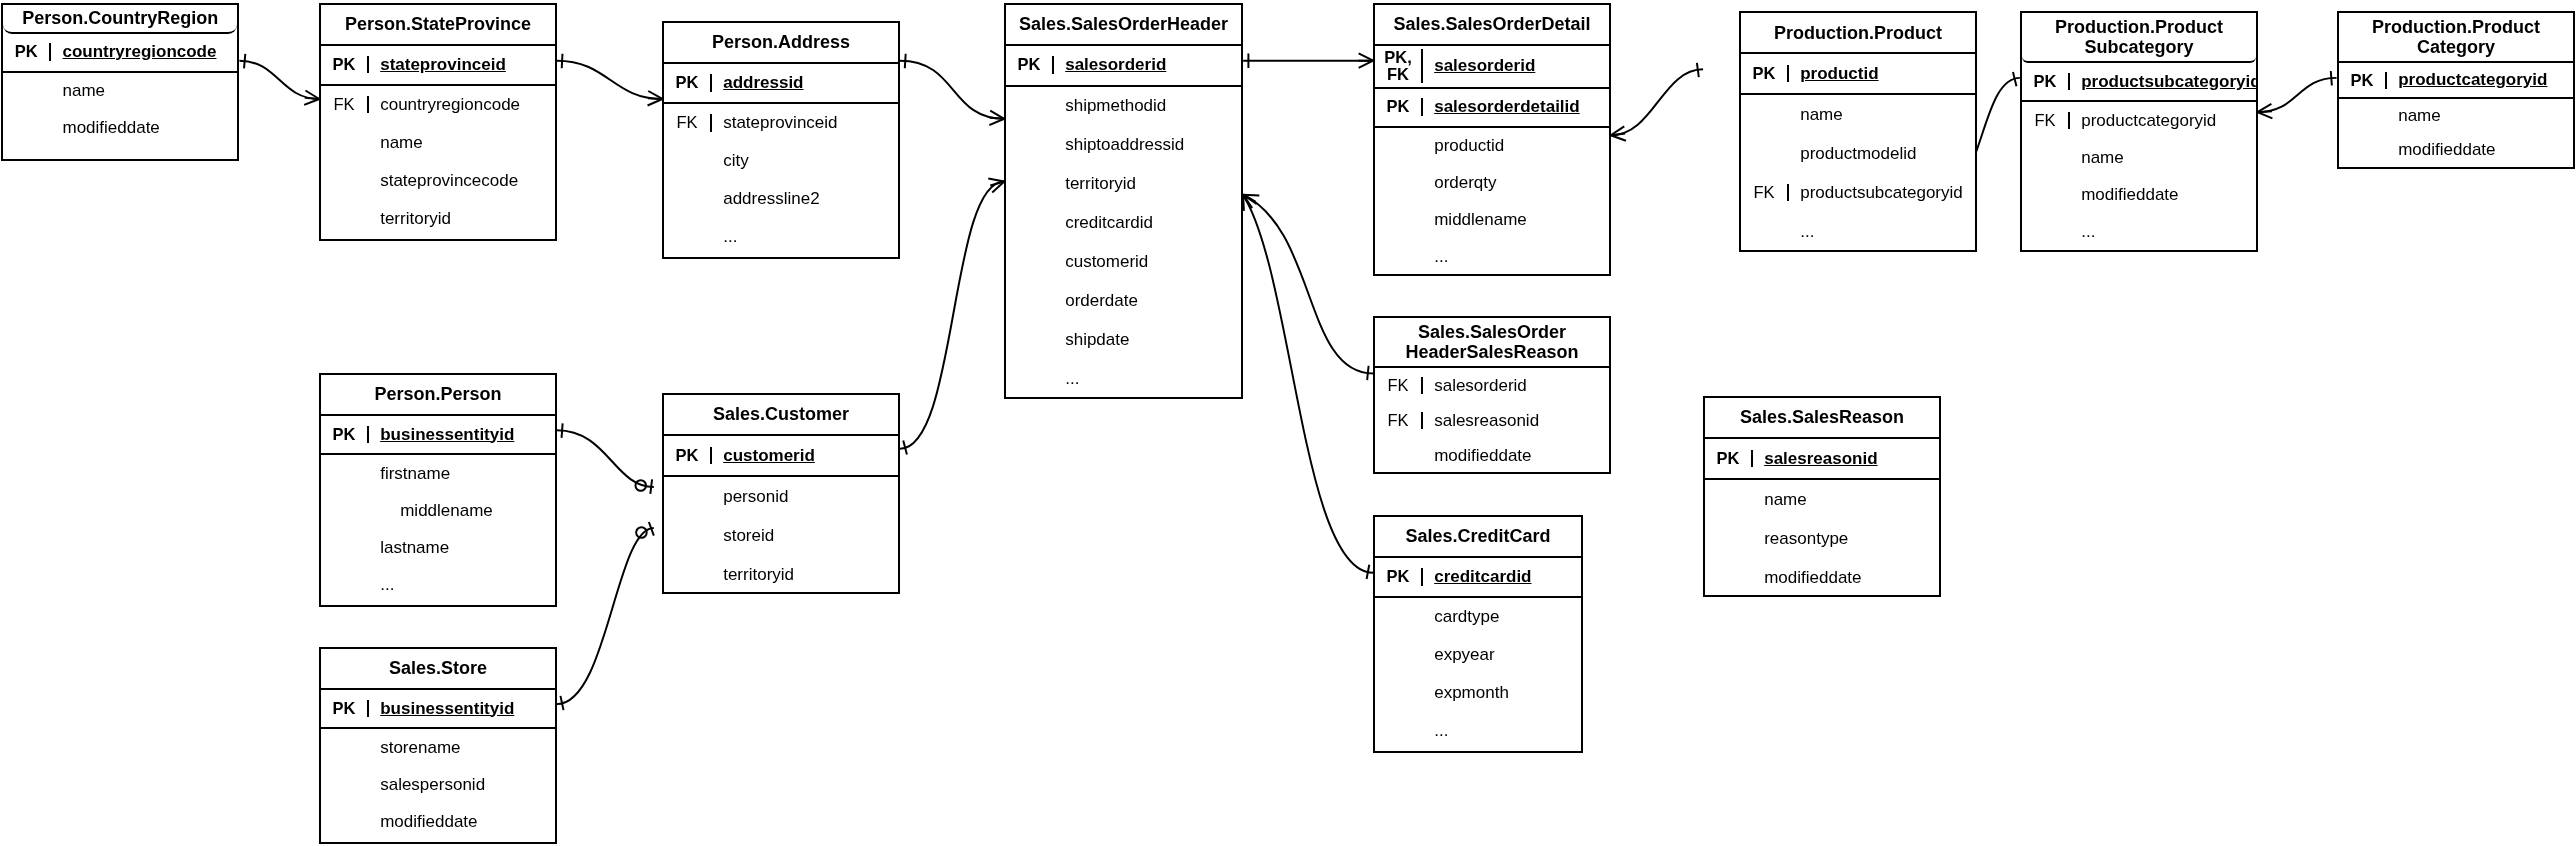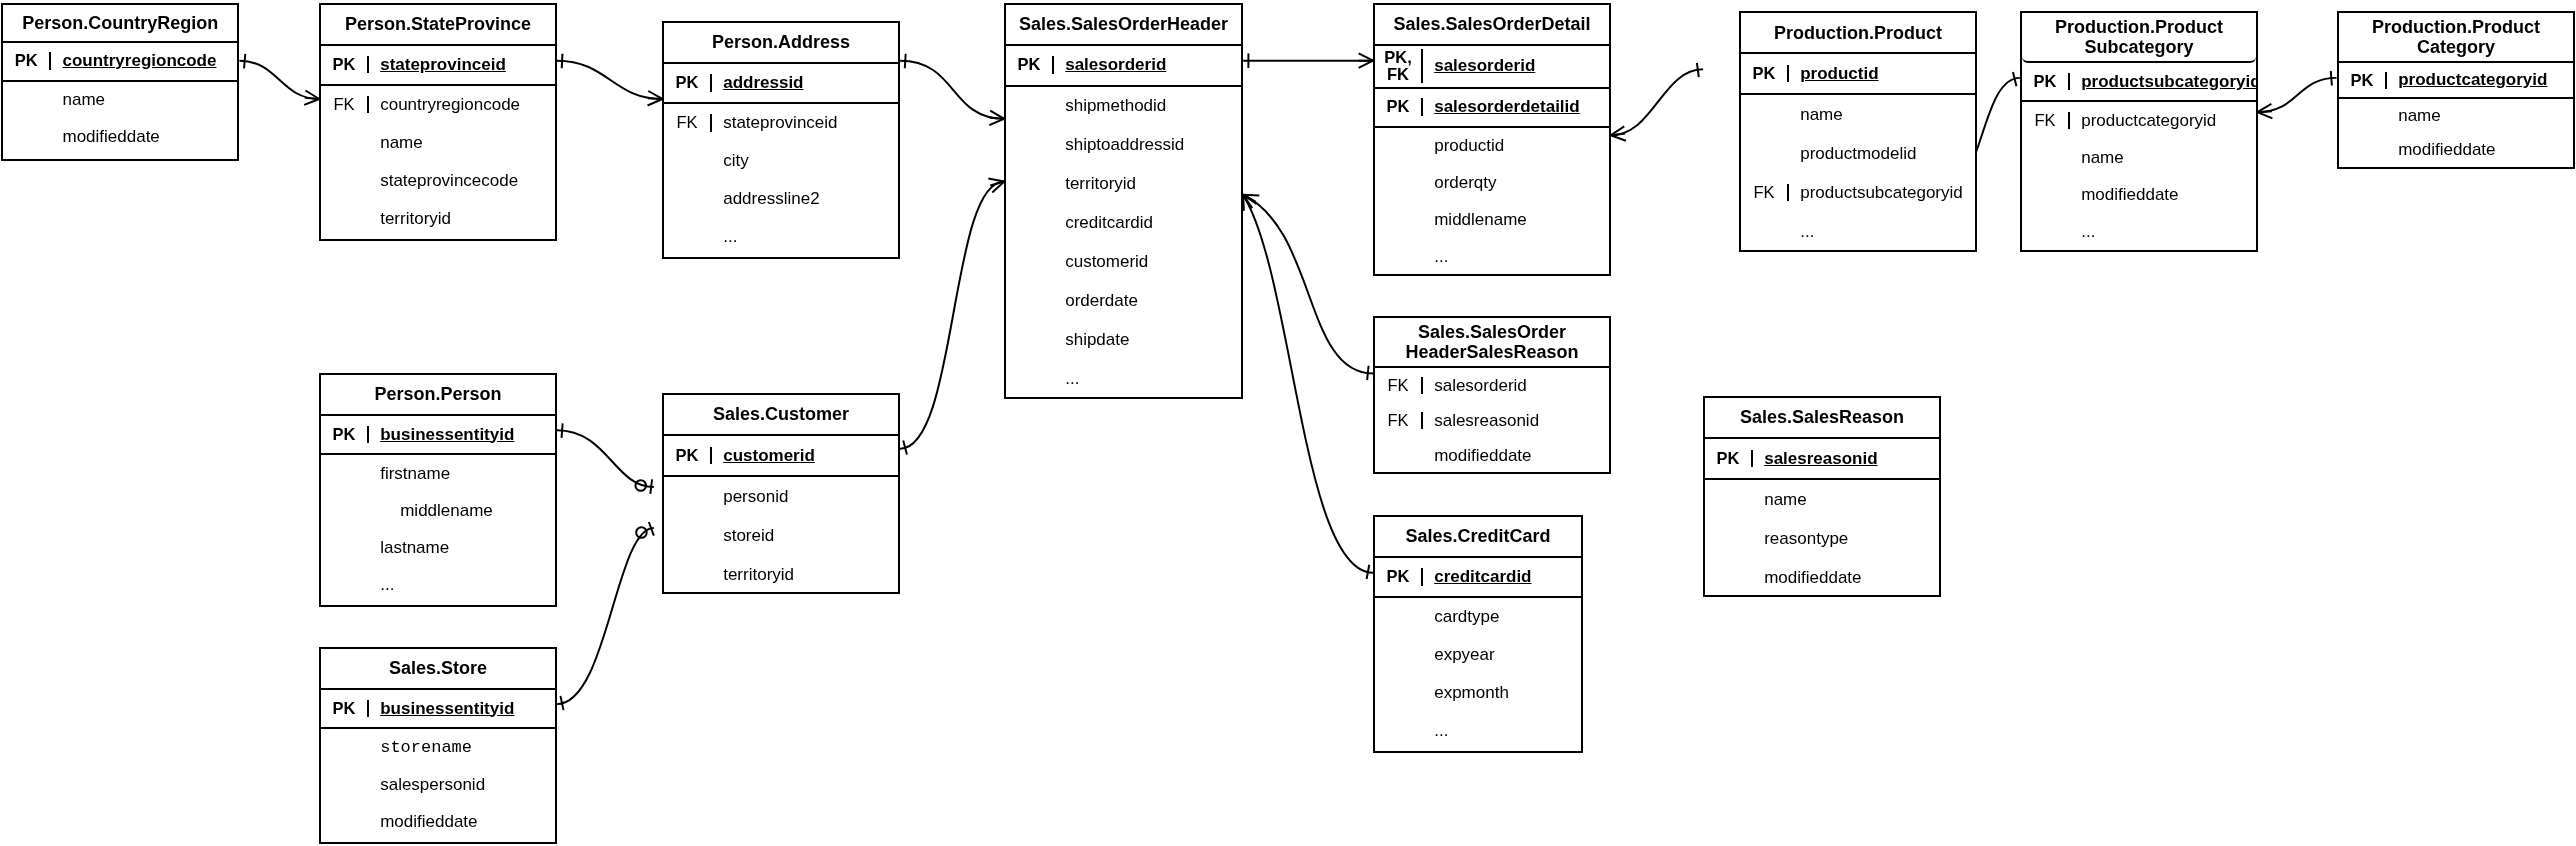--- a/index.html
+++ b/index.html
@@ -103,21 +103,21 @@
       </g>
       <g>
         <path d="M 3420,170 C 3482,170 3480,118 3540,118" fill="none" stroke="#000000" stroke-width="3"></path>
         <line x1="3420" y1="170" x2="3441.1749242258097" y2="157.48510551258119" stroke="#000000" fill="none" stroke-width="3"></line>
         <line x1="3420" y1="170" x2="3442.716870125421" y2="179.43100268819632" stroke="#000000" fill="none" stroke-width="3"></line>
         <line x1="3420" y1="170" x2="3441.9458971756153" y2="168.45805410038875" stroke="#000000" fill="none" stroke-width="3"></line>
         <line x1="3532.848261739467" y1="129.56947016301234" x2="3531.1968774711363" y2="107.63153657759212" stroke="#000000" fill="none" stroke-width="3"></line>
       </g>
     </svg>
 <div class="entity" style="left: 1.3px; top: 2.6px; width: 238px; height: 158px;">
-      <div class="ent-title" style="height: 38px;">Person.CountryRegion</div>
+      <div class="ent-title" style="height: 29px; border-radius: 9px;">Person.CountryRegion</div>
       <div class="rowgroup">
         <div class="erow" style="height: 37px;">
           <div class="keycell pk">PK</div>
           <div class="attrcell pkattr">countryregioncode</div>
         </div>
       </div>
       <div class="rowgroup">
         <div class="erow" style="height: 37px;">
           <div class="keycell"></div>
           <div class="attrcell">name</div>
@@ -386,21 +386,21 @@
     </div>
     <div class="entity" style="left: 319px; top: 647px; width: 238px; height: 197px;">
       <div class="ent-title" style="height: 41px;">Sales.Store</div>
       <div class="rowgroup">
         <div class="erow" style="height: 37px;">
           <div class="keycell pk">PK</div>
           <div class="attrcell pkattr">businessentityid</div>
         </div>
       </div>
       <div class="rowgroup">
-        <div class="erow" style="height: 37px; font-family: Liberation Mono, monospace;">
+        <div class="erow" style="height: 37px;">
           <div class="keycell"></div>
           <div class="attrcell">storename</div>
         </div>
         <div class="erow" style="height: 37px;">
           <div class="keycell"></div>
           <div class="attrcell">salespersonid</div>
         </div>
         <div class="erow" style="height: 37px;">
           <div class="keycell"></div>
           <div class="attrcell">modifieddate</div>

